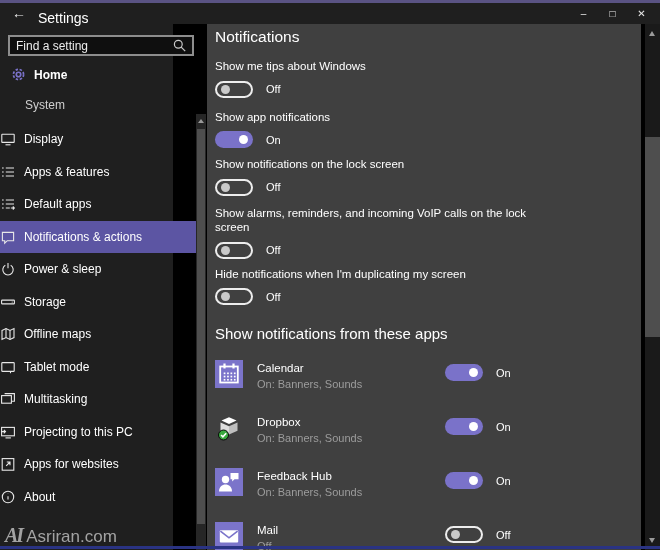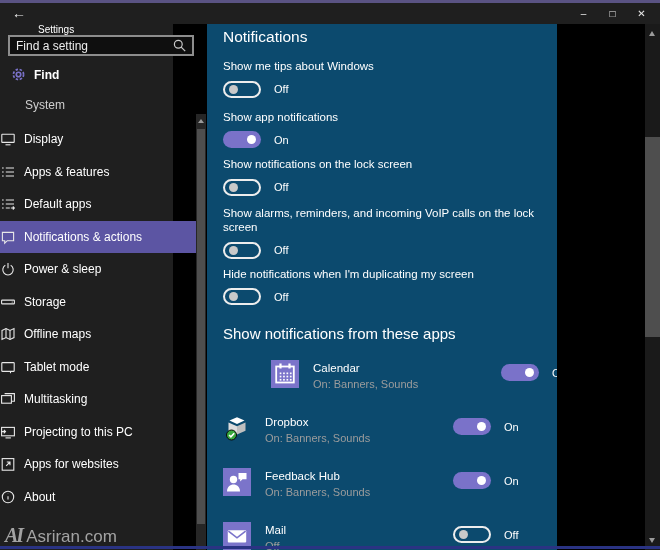--- a/index.html
+++ b/index.html
@@ -10,21 +10,21 @@
     --sidebar-bg:#1f1f1f;
   }
   html,body{margin:0;padding:0;}
   body{background:#000;font-family:"Liberation Sans",sans-serif;-webkit-font-smoothing:antialiased;}
   .window{position:relative;width:660px;height:550px;background:#000;overflow:hidden;}
 
   
   .accent-strip{position:absolute;left:0;top:0;width:660px;height:3px;background:var(--topstrip);z-index:5;}
   .titlebar{position:absolute;left:0;top:3px;width:660px;height:21px;background:var(--sidebar-bg);color:#fff;z-index:4;}
   .back{position:absolute;left:12px;top:0;height:21px;line-height:20px;font-size:14px;color:#eee;}
-  .win-title{position:absolute;left:38px;top:16px;height:21px;line-height:22px;font-size:10px;color:#fff;}
+  .win-title{position:absolute;left:38px;top:4px;height:21px;line-height:22px;font-size:14px;color:#fff;}
   .winbtns{position:absolute;right:4px;top:0;height:21px;display:flex;}
   .winbtn{width:29px;height:21px;display:flex;align-items:center;justify-content:center;font-size:10px;color:#e8e8e8;}
 
   
   .sidebar{position:absolute;left:0;top:24px;width:173px;height:526px;background:var(--sidebar-bg);color:#fff;}
   .searchbox{position:absolute;left:8px;top:11px;width:186px;height:21px;border:2px solid #8d8d8d;background:#0f0f0f;box-sizing:border-box;display:flex;align-items:center;}
   .searchbox input{flex:1;min-width:0;background:transparent;border:none;outline:none;color:#fff;font-size:12px;padding:0 0 0 6px;font-family:"Liberation Sans",sans-serif;}
   .searchbox input::placeholder{color:#ededed;opacity:1;}
   .search-ic{width:16px;height:16px;margin-right:4px;flex:none;}
   .home-row{position:absolute;left:0;top:37px;width:196px;height:27px;display:flex;align-items:center;padding-left:10px;box-sizing:border-box;}
@@ -43,37 +43,37 @@
   .sb-scroll .thumb{position:absolute;left:1px;top:15px;width:8px;height:395px;background:#4e4e4e;}
   .tri-up{width:0;height:0;border-left:3px solid transparent;border-right:3px solid transparent;border-bottom:4px solid #9a9a9a;position:absolute;left:2px;top:5px;}
   .tri-down{width:0;height:0;border-left:3px solid transparent;border-right:3px solid transparent;border-top:4px solid #9a9a9a;position:absolute;left:2px;bottom:5px;}
 
   
   .watermark{position:absolute;left:5px;top:500px;display:flex;align-items:baseline;color:#a3a3a3;z-index:6;}
   .wm-logo{font-family:"Liberation Serif",serif;font-weight:bold;font-style:italic;font-size:20px;letter-spacing:-2px;}
   .wm-text{font-size:17px;margin-left:4px;}
 
   
-  .content{position:absolute;left:207px;top:24px;width:350px;height:526px;background:#0c4a6e;color:#fff;box-sizing:border-box;padding:0 0 0 16px;overflow:hidden;}
+  .content{position:absolute;left:207px;top:24px;width:434px;height:526px;background:#404040;color:#fff;box-sizing:border-box;padding:0 0 0 8px;overflow:hidden;}
   h1.page-h{font-size:15.5px;font-weight:400;margin:3px 0 0 0;line-height:19px;}
   h2.page-h{font-size:15px;font-weight:400;margin:19px 0 0 0;line-height:19px;}
   .setting{margin-top:13px;}
   .setting.s1{margin-top:13px;} .setting.s2{margin-top:12px;} .setting.s3{margin-top:9px;}
   .setting.s4{margin-top:10px;} .setting.s5{margin-top:8px;}
   .setting-label{font-size:11.5px;line-height:14.5px;max-width:318px;color:#fff;}
   .toggle-row{margin-top:7px;display:flex;align-items:center;}
   .toggle{width:38px;height:17px;border-radius:9.5px;position:relative;box-sizing:border-box;flex:none;}
   .toggle.off{border:2px solid #ededed;background:transparent;}
   .toggle.off .knob{position:absolute;left:4px;top:2px;width:9px;height:9px;border-radius:50%;background:#c9c9c9;}
   .toggle.on{background:var(--accent);}
   .toggle.on .knob{position:absolute;right:5px;top:4px;width:9px;height:9px;border-radius:50%;background:#fff;}
   .state-label{font-size:11px;margin-left:13px;color:#fff;}
 
   .app-row{position:relative;height:28px;margin-top:26px;display:flex;}
-  .app-row.first{margin-top:17px;margin-left:48px;}
+  .app-row.first{margin-top:17px;}
   .tile{width:28px;height:28px;flex:none;}
   .tile svg{width:28px;height:28px;display:block;}
   .app-text{margin-left:14px;display:flex;flex-direction:column;justify-content:flex-start;}
   .app-name{font-size:11.5px;line-height:13px;margin-top:2px;color:#fff;}
   .app-detail{font-size:11px;line-height:12px;margin-top:3px;color:#9c9c9c;}
   .app-toggle{position:absolute;left:230px;top:4px;display:flex;align-items:center;}
 
   
   .main-scroll{position:absolute;left:645px;top:24px;width:15px;height:526px;background:#1a1a1a;z-index:3;}
   .main-scroll .thumb{position:absolute;left:0;top:113px;width:15px;height:200px;background:#4e4e4e;}
@@ -109,21 +109,21 @@
           </svg>
       </span>
     </div>
     <div class="home-row">
       <span class="home-ic">
         <svg viewBox="0 0 16 16" fill="none" stroke="#7a72c9" stroke-width="1.6">
             <circle cx="8" cy="8" r="2.1"></circle>
             <circle cx="8" cy="8" r="4.8" stroke-dasharray="2.3 1.55"></circle>
           </svg>
       </span>
-      <span class="home-label">Find</span>
+      <span class="home-label">Home</span>
     </div>
     <div class="section-label">System</div>
     <nav class="nav" id="nav">
         <div class="nav-item">
           <span class="nav-icon">
             <svg viewBox="0 0 16 16" fill="none" stroke="#e8e8e8" stroke-width="1.1">
               <rect x="1.8" y="3.2" width="12.4" height="8.2" rx=".5"></rect>
               <path d="M5.5 13.8h5"></path>
             </svg>
           </span>

